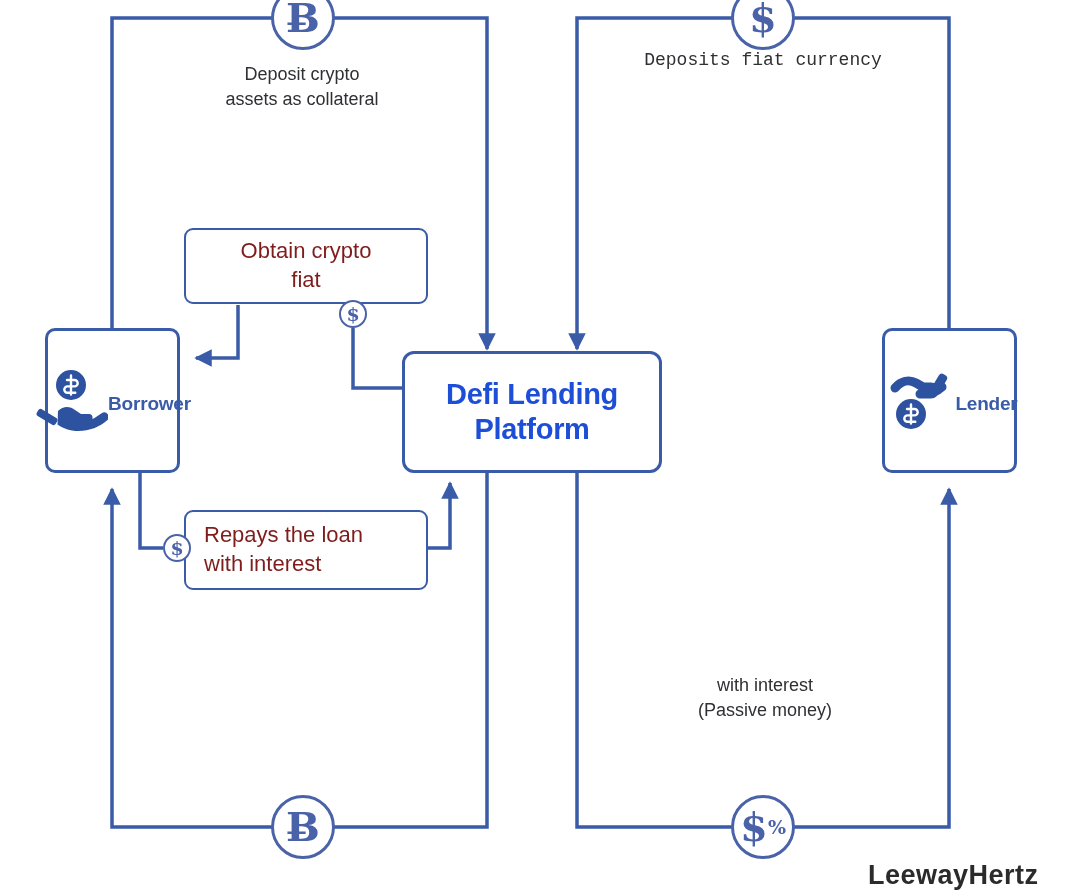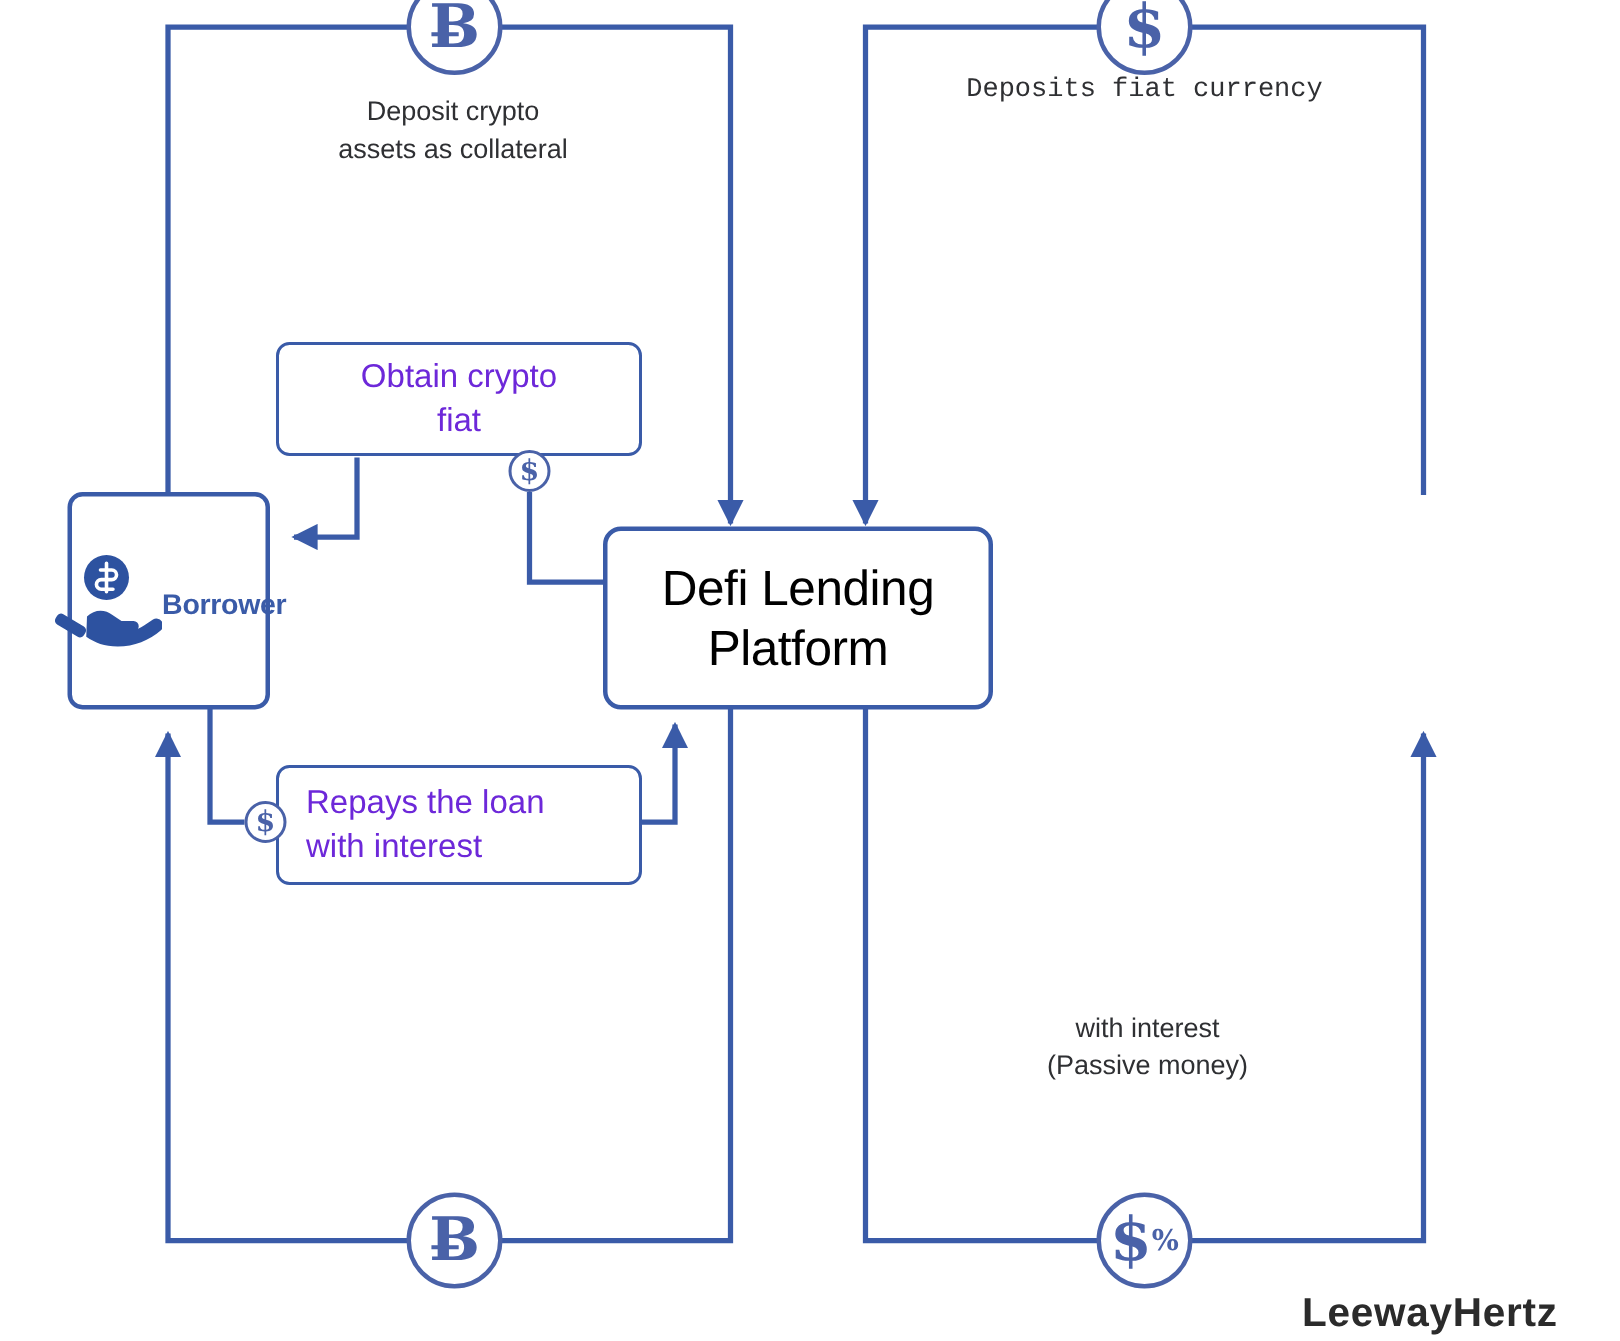--- a/index.html
+++ b/index.html
@@ -51,42 +51,42 @@
     background: #ffffff;
     border: 3px solid #3a5ba8;
     border-radius: 12px;
     display: flex;
     align-items: center;
     justify-content: center;
     text-align: center;
     z-index: 5;
   }
   .platform-label {
-    color: #000000;
-    font-weight: normal;
-    font-size: 33px;
+    color: #1d4ed8;
+    font-weight: bold;
+    font-size: 29px;
     line-height: 1.22;
     letter-spacing: -0.3px;
   }
 
   
   .note-box {
     position: absolute;
     box-sizing: border-box;
     background: #ffffff;
     border: 2.5px solid #3a5ba8;
     border-radius: 9px;
     display: flex;
     align-items: center;
     justify-content: center;
     text-align: center;
     z-index: 6;
   }
   .note-text {
-    color: #6d28d9;
+    color: #7f1d1d;
     font-size: 22px;
     line-height: 1.30;
   }
   .note-text.left-align { text-align: left; }
 
   
   .caption {
     position: absolute;
     color: #2f3033;
     font-size: 18px;
@@ -171,20 +171,32 @@
         <path d="M37 5.5 v19 M33 10 h7.5 a3.2 3.2 0 0 1 0 6.4 h-7 a3.2 3.2 0 0 0 0 6.4 h7.8" stroke="#ffffff" stroke-width="2.4" fill="none" stroke-linecap="round"></path>
         <path d="M24 41 c5-5 12-5 17-1 l6 4 h8 a3.5 3.5 0 0 1 0 7 h-11
                  c7 0 13-0.5 18-4 l6-4 a4.5 4.5 0 0 1 5.5 7
                  c-8 7-18 11-29 11 -9 0 -15-2.5 -21-6.5 z" fill="#2d52a0"></path>
         <rect x="2" y="43" width="22" height="8" rx="3" fill="#2d52a0" transform="rotate(31 13 47)"></rect>
       </svg>
     </span>
     <span class="entity-label">Borrower</span>
   </div>
 
+  <div class="entity-box" style="left:882px; top:328px; width:135px; height:145px;">
+    <span class="entity-icon">
+      <svg width="74" height="62" viewBox="0 0 74 62" xmlns="http://www.w3.org/2000/svg">
+        <path d="M14 18 c6 -7 14 -9 21 -5 l7 4 h8 a3.5 3.5 0 0 1 0 7 h-11
+                 c7 0 13 -0.5 18 -4 l4 -3" stroke="#2d52a0" stroke-width="9" fill="none" stroke-linecap="round" stroke-linejoin="round"></path>
+        <rect x="54" y="3" width="9" height="20" rx="3.5" fill="#2d52a0" transform="rotate(31 58 13)"></rect>
+        <circle cx="30" cy="44" r="15" fill="#2d52a0"></circle>
+        <path d="M30 34.5 v19 M26 39 h7.5 a3.2 3.2 0 0 1 0 6.4 h-7 a3.2 3.2 0 0 0 0 6.4 h7.8" stroke="#ffffff" stroke-width="2.4" fill="none" stroke-linecap="round"></path>
+      </svg>
+    </span>
+    <span class="entity-label">Lender</span>
+  </div>
 
   <div class="platform-box" style="left:402px; top:351px; width:260px; height:122px;">
     <div class="platform-label">
       <div>Defi Lending</div>
       <div>Platform</div>
     </div>
   </div>
 
   <div class="note-box" style="left:184px; top:228px; width:244px; height:76px;">
     <div class="note-text">

